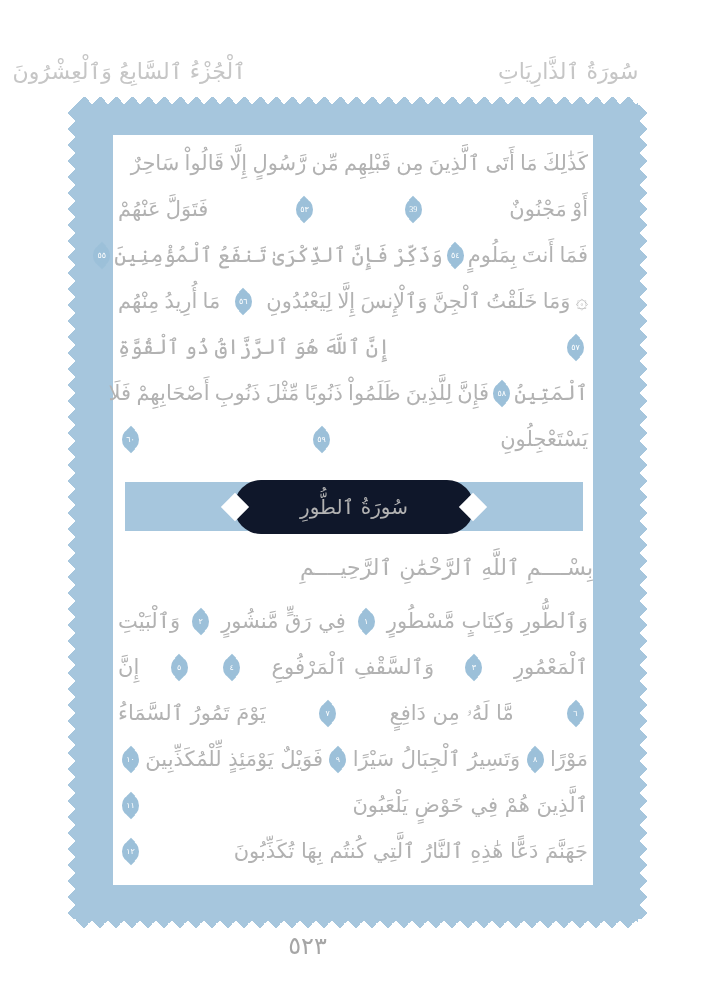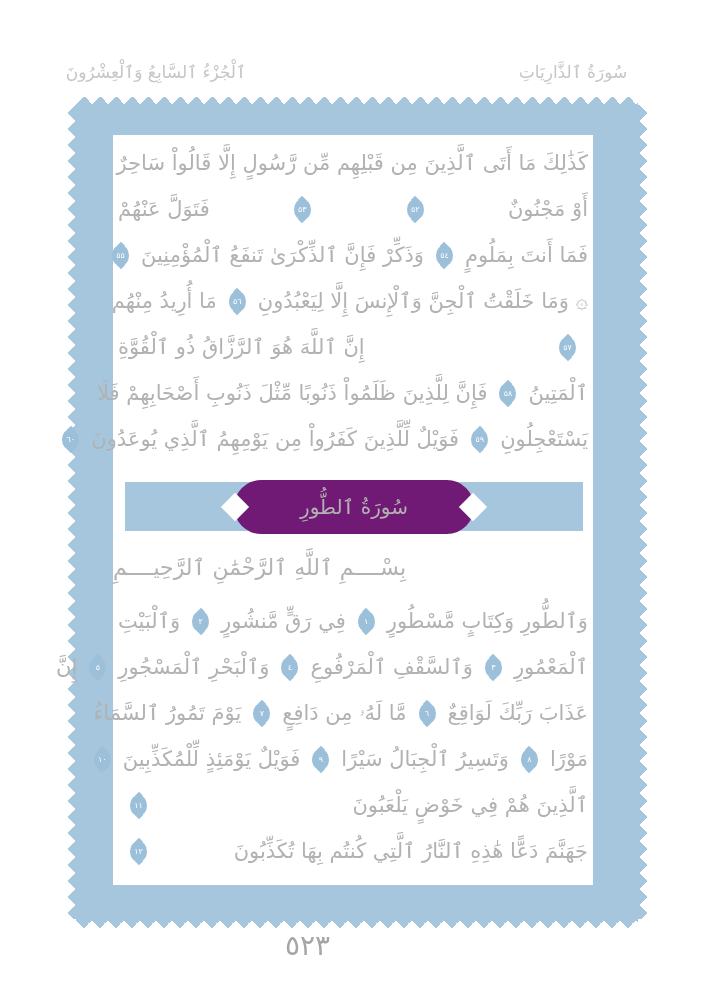--- a/index.html
+++ b/index.html
@@ -10,84 +10,84 @@
     --pagenum-gray:#a6a6a6;
   }
   html,body{margin:0;padding:0;}
   body{
     width:707px;height:1000px;position:relative;background:#ffffff;
     font-family:"DejaVu Sans",sans-serif;overflow:hidden;
   }
   
   .running-head{
     position:absolute;top:54px;height:36px;line-height:36px;
-    color:var(--header-gray);font-size:17px;text-align:center;direction:rtl;
+    color:var(--header-gray);font-size:22px;text-align:left;direction:rtl;
     white-space:nowrap;
   }
   .head-right{left:498px;width:150px;}
   .head-left{left:78px;width:168px;}
   
   .frame{position:absolute;left:67px;top:96px;width:580px;height:832px;}
   .frame-band{position:absolute;inset:9px;background:var(--blue);}
   .frame-inner{position:absolute;left:46px;top:39px;width:480px;height:750px;background:#fff;}
   .teeth{position:absolute;}
   .teeth-top{left:9px;right:9px;top:0;height:10px;
     background:conic-gradient(from 135deg at 50% 0%,var(--blue) 90deg,#0000 0) 0 0/16px 10px repeat-x;}
   .teeth-bottom{left:9px;right:9px;bottom:0;height:10px;
     background:conic-gradient(from -45deg at 50% 100%,var(--blue) 90deg,#0000 0) 0 0/16px 10px repeat-x;}
   .teeth-left{top:9px;bottom:9px;left:0;width:10px;
     background:conic-gradient(from 45deg at 0% 50%,var(--blue) 90deg,#0000 0) 0 0/10px 16px repeat-y;}
   .teeth-right{top:9px;bottom:9px;right:0;width:10px;
     background:conic-gradient(from 225deg at 100% 50%,var(--blue) 90deg,#0000 0) 0 0/10px 16px repeat-y;}
   
   .qblock{position:absolute;left:118px;width:470px;}
-  .qblock-1{top:140px;}
+  .qblock-1{top:140px;font-family:Liberation Serif, serif;}
   .qblock-2{top:598px;}
   .qline{
     display:flex;justify-content:space-between;align-items:center;
     direction:rtl;height:46px;color:var(--text-gray);
   }
   .qtext{font-size:21px;white-space:nowrap;}
   .vmark{
-    display:inline-block;flex:0 0 auto;width:17px;height:21px;margin:0 12px;
+    display:inline-block;flex:0 0 auto;width:17px;height:21px;margin:0 4px;
     background:var(--marker-blue);border-radius:50%;position:relative;
     color:#ffffff;font-size:8px;line-height:21px;text-align:center;
   }
   .vmark::before,.vmark::after{
     content:"";position:absolute;left:50%;width:6px;height:6px;
     background:var(--marker-blue);transform:translateX(-50%) rotate(45deg);
   }
   .vmark::before{top:-2px;}
   .vmark::after{bottom:-2px;}
   
   .surah-band{
     position:absolute;left:125px;top:482px;width:458px;height:49px;
     background:var(--blue);
   }
   .cartouche{
     position:absolute;left:50%;top:50%;transform:translate(-50%,-50%);
-    width:240px;height:54px;background:#701a75;border-radius:27px;
+    width:240px;height:54px;background:#0f172a;border-radius:27px;
     display:flex;align-items:center;justify-content:center;
   }
   .cartouche::before,.cartouche::after{
     content:"";position:absolute;top:17px;width:20px;height:20px;
     background:#ffffff;transform:rotate(45deg);
   }
   .cartouche::before{left:-9px;}
   .cartouche::after{right:-9px;}
   .surah-title{color:var(--text-gray);font-size:20px;direction:rtl;white-space:nowrap;position:relative;z-index:1;}
   
   .basmala{
     position:absolute;left:113px;top:546px;width:480px;height:44px;line-height:44px;
-    text-align:left;direction:rtl;color:var(--text-gray);font-size:22px;white-space:nowrap;
+    text-align:right;direction:rtl;color:var(--text-gray);font-size:22px;white-space:nowrap;
   }
   
   .page-number{
     position:absolute;left:0;top:930px;width:615px;height:32px;line-height:32px;
-    text-align:center;color:var(--pagenum-gray);font-size:28px;
+    text-align:center;color:var(--pagenum-gray);font-size:24px;
   }
 </style>
 </head>
 <body>
 
 <div class="running-head head-right">سُورَةُ ٱلذَّارِيَاتِ</div>
 <div class="running-head head-left">ٱلْجُزْءُ ٱلسَّابِعُ وَٱلْعِشْرُونَ</div>
 
 <div class="frame">
   <div class="teeth teeth-top"></div>
@@ -97,21 +97,21 @@
   <div class="frame-band"></div>
   <div class="frame-inner"></div>
 </div>
 
 <div class="qblock qblock-1">
     <div class="qline" dir="rtl">
       <span class="qtext">كَذَٰلِكَ مَا أَتَى ٱلَّذِينَ مِن قَبْلِهِم مِّن رَّسُولٍ إِلَّا قَالُواْ سَاحِرٌ</span>
     </div>
     <div class="qline" dir="rtl">
       <span class="qtext">أَوْ مَجْنُونٌ</span>
-      <span class="vmark">٥٢</span>
+      <span class="vmark">39</span>
       <span class="vmark">٥٣</span>
       <span class="qtext">فَتَوَلَّ عَنْهُمْ</span>
     </div>
     <div class="qline" dir="rtl">
       <span class="qtext">فَمَا أَنتَ بِمَلُومٍ</span>
       <span class="vmark">٥٤</span>
       <span class="qtext">وَذَكِّرْ فَإِنَّ ٱلذِّكْرَىٰ تَنفَعُ ٱلْمُؤْمِنِينَ</span>
       <span class="vmark">٥٥</span>
     </div>
     <div class="qline" dir="rtl">
@@ -124,21 +124,20 @@
       <span class="qtext">إِنَّ ٱللَّهَ هُوَ ٱلرَّزَّاقُ ذُو ٱلْقُوَّةِ</span>
     </div>
     <div class="qline" dir="rtl">
       <span class="qtext">ٱلْمَتِينُ</span>
       <span class="vmark">٥٨</span>
       <span class="qtext">فَإِنَّ لِلَّذِينَ ظَلَمُواْ ذَنُوبًا مِّثْلَ ذَنُوبِ أَصْحَابِهِمْ فَلَا</span>
     </div>
     <div class="qline" dir="rtl">
       <span class="qtext">يَسْتَعْجِلُونِ</span>
       <span class="vmark">٥٩</span>
-      <span class="qtext">فَوَيْلٌ لِّلَّذِينَ كَفَرُواْ مِن يَوْمِهِمُ ٱلَّذِي يُوعَدُونَ</span>
       <span class="vmark">٦٠</span>
     </div>
   </div>
 
 <div class="surah-band">
   <div class="cartouche">
     <span class="surah-title">سُورَةُ ٱلطُّورِ</span>
   </div>
 </div>
 
@@ -150,26 +149,24 @@
       <span class="vmark">١</span>
       <span class="qtext">فِي رَقٍّ مَّنشُورٍ</span>
       <span class="vmark">٢</span>
       <span class="qtext">وَٱلْبَيْتِ</span>
     </div>
     <div class="qline" dir="rtl">
       <span class="qtext">ٱلْمَعْمُورِ</span>
       <span class="vmark">٣</span>
       <span class="qtext">وَٱلسَّقْفِ ٱلْمَرْفُوعِ</span>
       <span class="vmark">٤</span>
-      <span class="qtext">وَٱلْبَحْرِ ٱلْمَسْجُورِ</span>
       <span class="vmark">٥</span>
       <span class="qtext">إِنَّ</span>
     </div>
     <div class="qline" dir="rtl">
-      <span class="qtext">عَذَابَ رَبِّكَ لَوَاقِعٌ</span>
       <span class="vmark">٦</span>
       <span class="qtext">مَّا لَهُۥ مِن دَافِعٍ</span>
       <span class="vmark">٧</span>
       <span class="qtext">يَوْمَ تَمُورُ ٱلسَّمَاءُ</span>
     </div>
     <div class="qline" dir="rtl">
       <span class="qtext">مَوْرًا</span>
       <span class="vmark">٨</span>
       <span class="qtext">وَتَسِيرُ ٱلْجِبَالُ سَيْرًا</span>
       <span class="vmark">٩</span>

